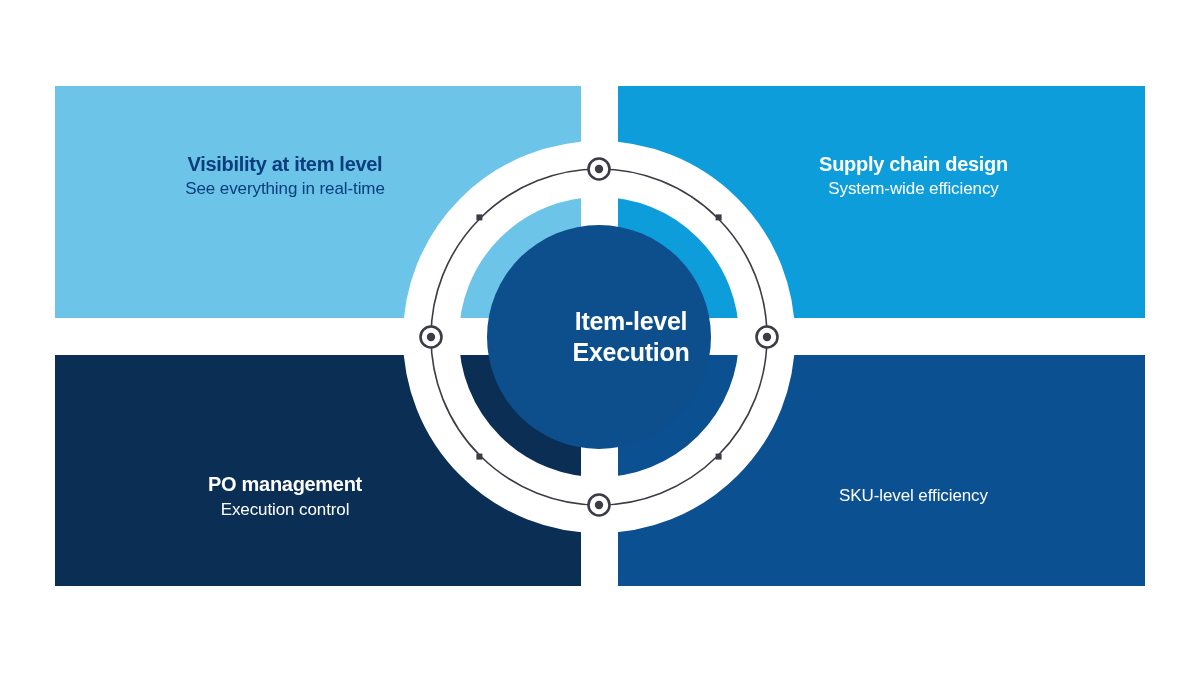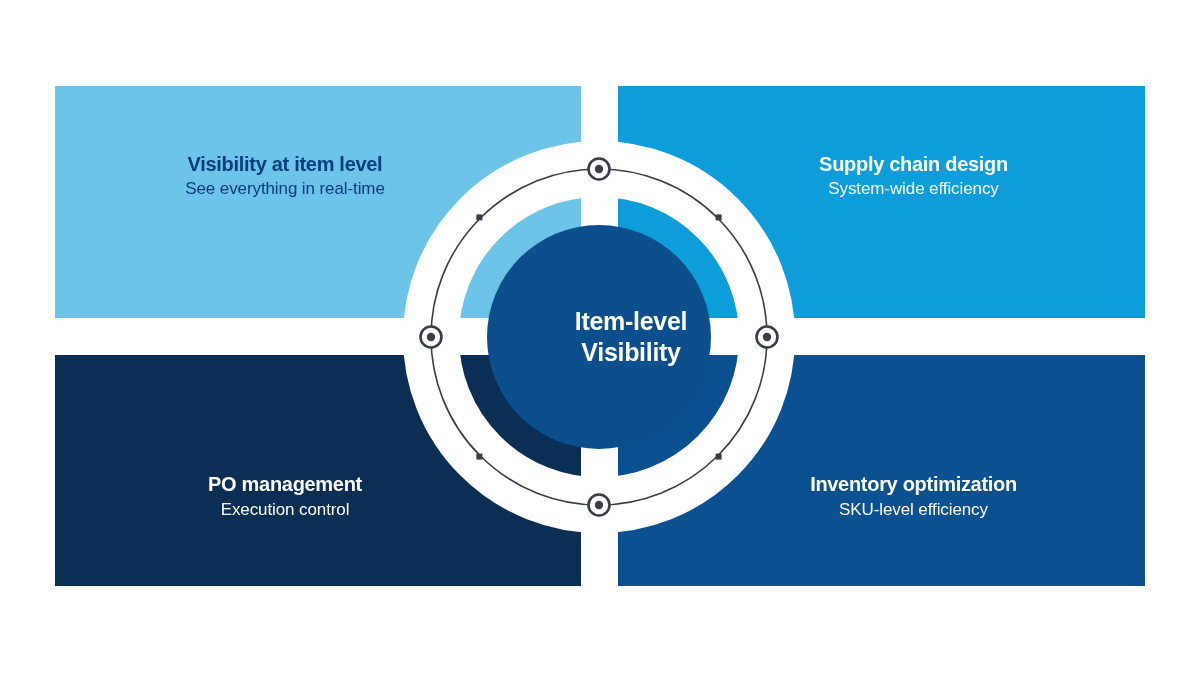--- a/index.html
+++ b/index.html
@@ -113,21 +113,20 @@
 
   <div class="quad quad-bl">
     <div class="quad-inner">
       <p class="quad-title">PO management</p>
       <p class="quad-sub">Execution control</p>
     </div>
   </div>
 
   <div class="quad quad-br">
     <div class="quad-inner">
-      <p class="quad-title">Inventory optimization</p>
       <p class="quad-sub">SKU-level efficiency</p>
     </div>
   </div>
 
   <svg id="wheel" viewBox="0 0 1200 675">
 
     <circle cx="599" cy="337" r="168" fill="none" stroke="#ffffff" stroke-width="56"></circle>
 
     <circle cx="599" cy="337" r="168" fill="none" stroke="#3c3c46" stroke-width="1.6"></circle>
 
@@ -151,16 +150,16 @@
     <g class="clickable">
       <circle cx="431" cy="337" r="10.5" fill="#ffffff" stroke="#3c3c46" stroke-width="2.6"></circle>
       <circle cx="431" cy="337" r="4.2" fill="#3c3c46"></circle>
     </g>
 
     <circle class="clickable" cx="599" cy="337" r="112" fill="#0c4f8c"></circle>
   </svg>
 
   <div class="hub-label">
     <span>Item-level</span>
-    <span>Visibility</span>
+    <span>Execution</span>
   </div>
 
 </div>
 
 </body></html>

